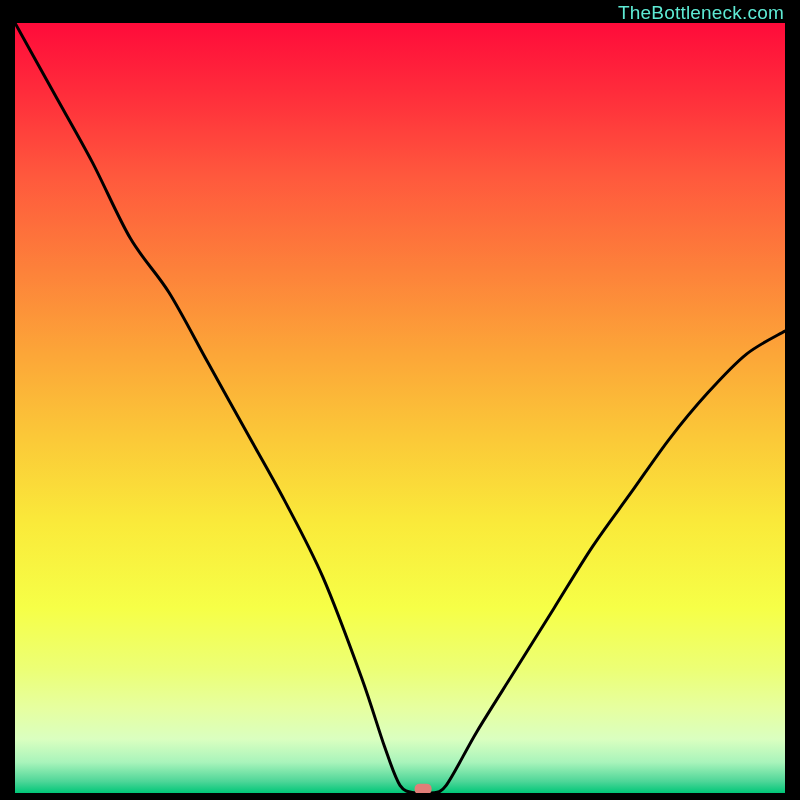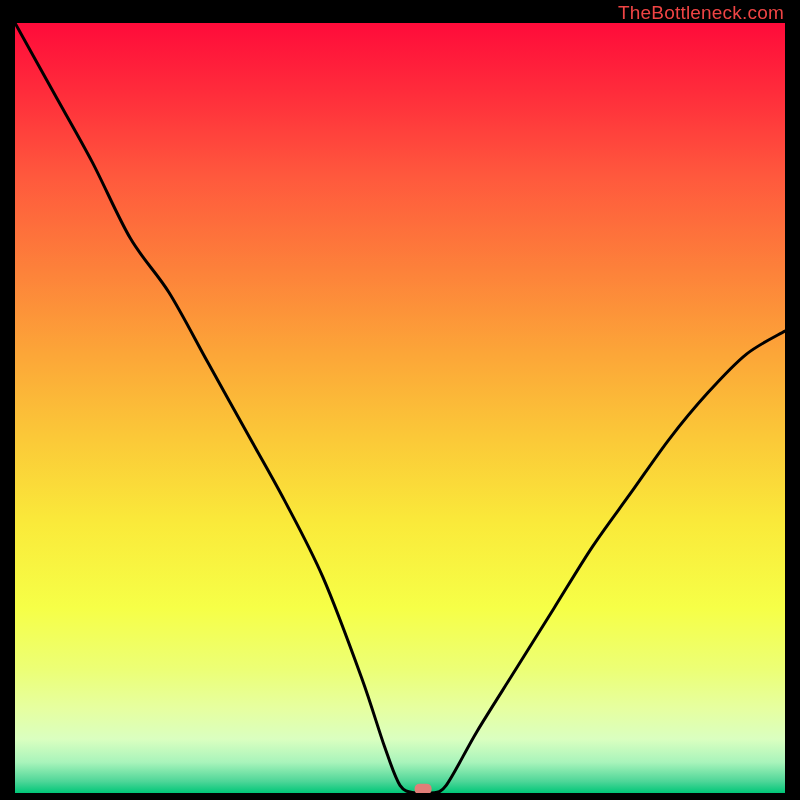--- a/index.html
+++ b/index.html
@@ -16,21 +16,21 @@
     left: 15px;
     top: 23px;
     width: 770px;
     height: 770px;
     background: #000;
   }
   .watermark {
     position: absolute;
     top: 2px;
     right: 16px;
-    color: #ef4444;
+    color: #5eead4;
     font-size: 19px;
     font-weight: 500;
     letter-spacing: 0.2px;
   }
   svg {
     display: block;
   }
 </style>
 </head>
 <body>

